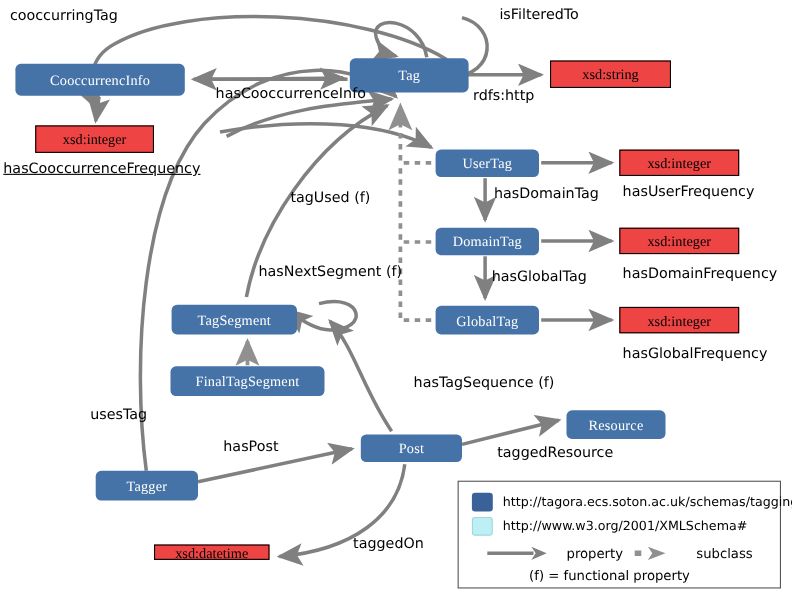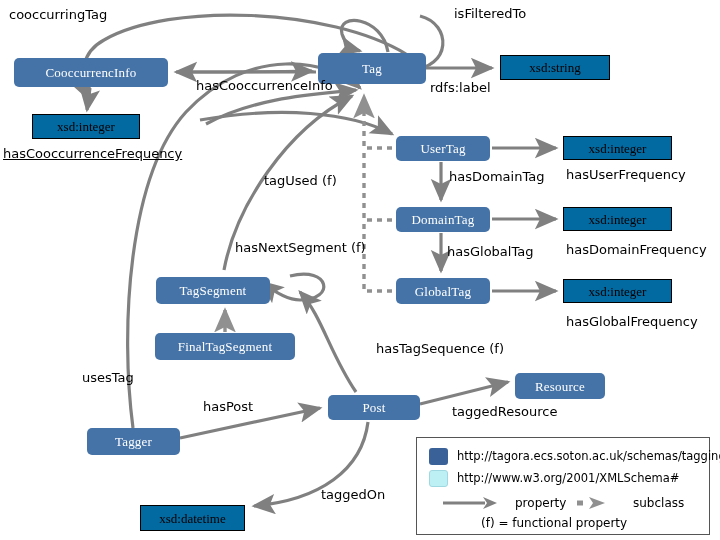--- a/index.html
+++ b/index.html
@@ -43,21 +43,21 @@
     font-family: Liberation Serif, serif;
   }
   .cls {
     background: #4573a7;
     border-radius: 5px;
     color: #ffffff;
     font-size: 13px;
     letter-spacing: 0.2px;
   }
   .lit {
-    background: #0369a1;
+    background: #ef4444;
     border: 1.6px solid #000000;
     color: #000000;
     font-size: 13px;
   }
   .elabel {
     position: absolute;
     color: #000000;
     font-size: 13px;
     white-space: nowrap;
     line-height: 1;
@@ -216,31 +216,31 @@
   </div>
 
   <div class="node lit" style="left:563px; top:207px; width:109px; height:24px;">
     <span>xsd:integer</span>
   </div>
 
   <div class="node lit" style="left:563px; top:279px; width:109px; height:24px;">
     <span>xsd:integer</span>
   </div>
 
-  <div class="node lit" style="left:140px; top:495px; width:105px; height:26px;margin-top:10px;">
+  <div class="node lit" style="left:140px; top:495px; width:105px; height:14px;">
     <span>xsd:datetime</span>
   </div>
 
   <div class="elabel" style="left:9px; top:8px;">cooccurringTag</div>
 
   <div class="elabel" style="left:454px; top:7px;">isFilteredTo</div>
 
   <div class="elabel" style="left:196px; top:79px;">hasCooccurrenceInfo</div>
 
-  <div class="elabel" style="left:430px; top:81px;">rdfs:label</div>
+  <div class="elabel" style="left:430px; top:81px;">rdfs:http</div>
 
   <div class="elabel" style="left:3px; top:147px;text-decoration:underline;">hasCooccurrenceFrequency</div>
 
   <div class="elabel" style="left:449px; top:170px;">hasDomainTag</div>
 
   <div class="elabel" style="left:566px; top:168px;">hasUserFrequency</div>
 
   <div class="elabel" style="left:264px; top:174px;">tagUsed (f)</div>
 
   <div class="elabel" style="left:447px; top:245px;">hasGlobalTag</div>

